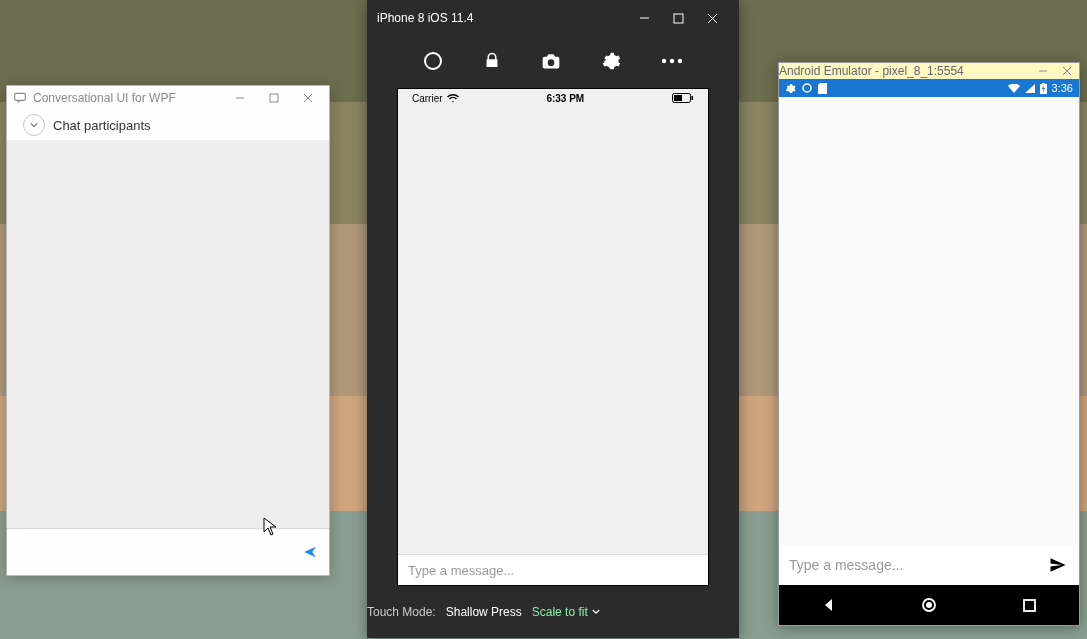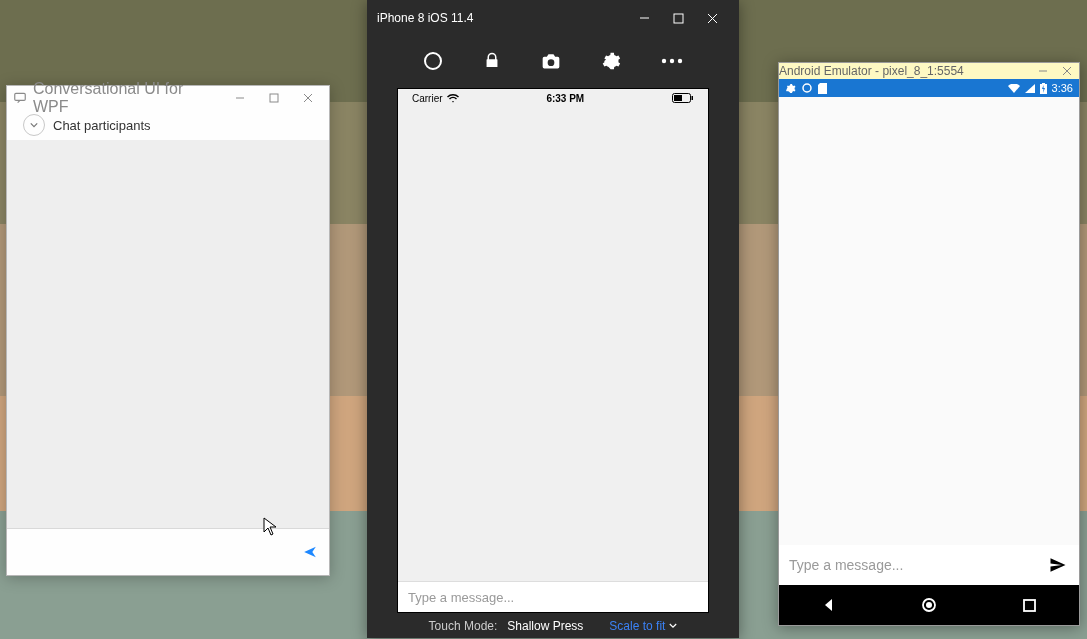--- a/index.html
+++ b/index.html
@@ -30,21 +30,21 @@
     font-size: 12px;
   }
   .wpf-titlebar {
     height: 24px;
     display: flex;
     align-items: center;
     padding: 0 4px 0 6px;
     color: #8a8a8a;
   }
   .wpf-titlebar .icon { margin-right: 6px; }
-  .wpf-titlebar .title { flex: 1; font-size: 16px; }
+  .wpf-titlebar .title { flex: 1; font-size: 12px; }
   .wpf-win-btn {
     width: 34px; height: 24px; display: flex; align-items: center; justify-content: center;
     color: #8a8a8a; cursor: pointer;
   }
   .wpf-header {
     height: 30px; display: flex; align-items: center; padding: 0 16px; border-bottom: 1px solid #eee;
   }
   .wpf-chevron {
     width: 20px; height: 20px; border: 1px solid #c8c8c8; border-radius: 50%;
     display: flex; align-items: center; justify-content: center;
@@ -99,24 +99,24 @@
     height: 18px; display: flex; align-items: center; padding: 0 14px;
     font-size: 10px; color: #000; font-family: -apple-system, "Helvetica Neue", Arial, sans-serif;
   }
   .ios-statusbar .center { flex:1; text-align:center; font-weight:600; }
   .ios-chat-body { flex: 1; }
   .ios-chat-input {
     height: 30px; background: #fff; border-top: 1px solid #ddd; display: flex; align-items: center;
     padding: 0 10px; color: #9a9a9a; font-size: 13px;
   }
   .ios-footer {
-    height: 25px; display: flex; align-items: center; justify-content: center;
+    height: 52px; display: flex; align-items: center; 
     color: #ccc; font-size: 12px; gap: 10px;
   }
-  .ios-footer .value { color: #3b82f6; margin-left: 16px; }
+  .ios-footer .value { color: #86efac; }
   
   .android-window {
     position: absolute;
     left: 778px; top: 62px;
     width: 300px; height: 562px;
     background: #fff;
     box-shadow: 0 2px 14px rgba(0,0,0,.35);
     display: flex; flex-direction: column;
     border: 1px solid #9a9a9a;
     font-size: 12px;

